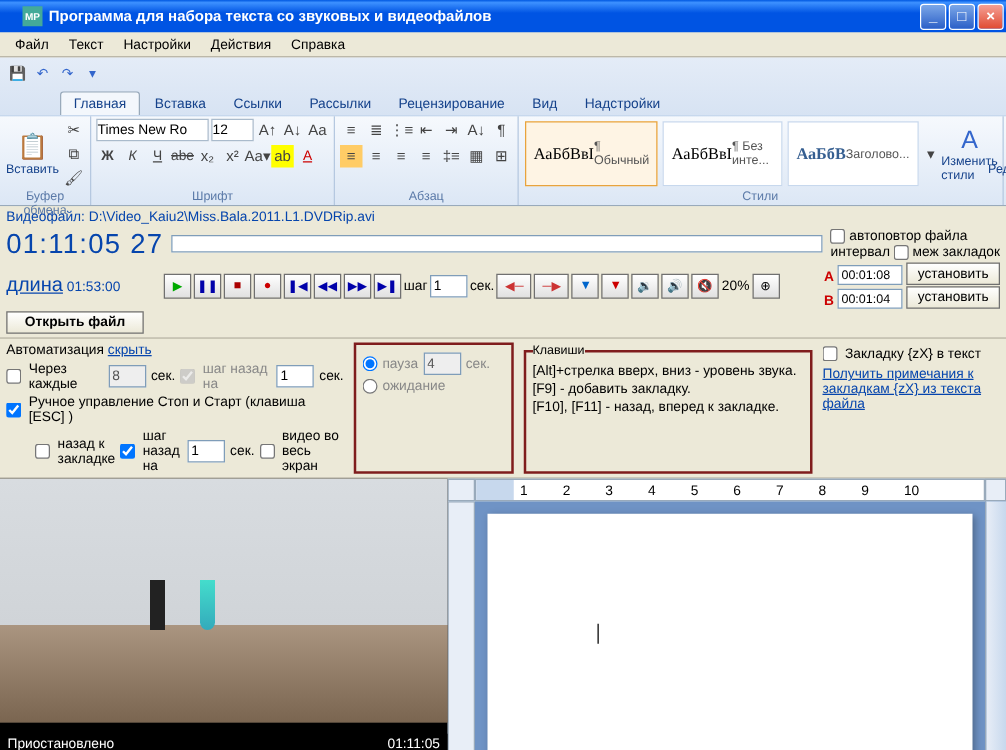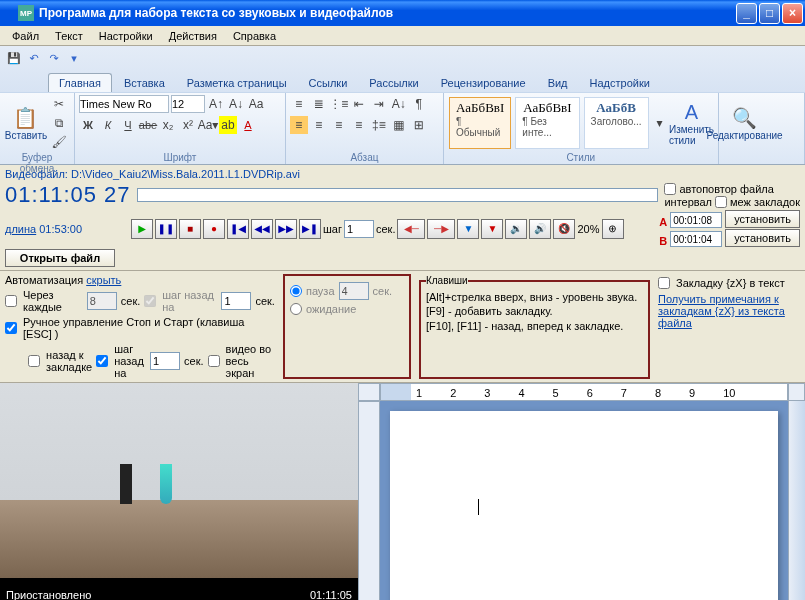--- a/index.html
+++ b/index.html
@@ -33,35 +33,35 @@
 .rgroup-body { flex: 1; display: flex; gap: 2px; }
 .rgroup-label { text-align: center; color: #5b7aa8; font-size: 10px; padding: 1px 0; }
 .rbtn { display: flex; flex-direction: column; align-items: center; justify-content: center; padding: 2px 4px; cursor: pointer; border-radius: 2px; }
 .rbtn-big { width: 44px; }
 .rbtn-ico { font-size: 20px; }
 .rbtn-txt { font-size: 10px; color: #15428b; }
 .rcol { display: flex; flex-direction: column; gap: 1px; }
 .rrow { display: flex; gap: 2px; align-items: center; }
 .rselect { height: 18px; font-size: 11px; border: 1px solid #abc; background: #fff; }
 .ricon { width: 18px; height: 18px; display: flex; align-items: center; justify-content: center; cursor: pointer; font-size: 12px; color: #444; }
-.style-box { border: 1px solid #c7d8ed; background: #fff; padding: 2px 6px; display: flex; flex-direction: column; align-items: center; cursor: pointer; margin: 2px 1px; }
+.style-box { border: 1px solid #c7d8ed; background: #fff; padding: 2px 6px; display: flex; flex-direction: row; align-items: center; cursor: pointer; margin: 2px 1px; }
 .style-box.sel { border: 1px solid #e8a33d; background: #fef4e4; }
 .style-sample { font-size: 13px; font-family: Cambria, serif; }
 .style-name { font-size: 10px; color: #555; }
 
 
 .player-section { background: #ece9d8; padding: 3px 5px; border-bottom: 1px solid #aca899; }
 .filepath { color: #0645ad; font-size: 11px; margin-bottom: 2px; }
 .time-row { display: flex; align-items: center; gap: 6px; }
 .timecode { color: #0645ad; font-size: 22px; font-family: Arial; font-weight: normal; letter-spacing: 1px; }
 .progress-bar { flex: 1; height: 14px; background: #fff; border: 1px solid #7f9db9; position: relative; }
 .right-opts { display: flex; flex-direction: column; gap: 1px; font-size: 10px; }
 .opt-row { display: flex; align-items: flex-end; gap: 3px; }
 .len-row { display: flex; align-items: center; gap: 6px; margin-top: 2px; }
-.len-label { color: #0645ad; text-decoration: underline; font-size: 11px; }
+.len-label { color: #0645ad; text-decoration: underline; font-size: 16px; }
 .len-val { color: #0645ad; font-size: 11px; }
 .btn { background: linear-gradient(#fff, #ece9d8); border: 1px solid #707070; padding: 2px 8px; cursor: pointer; font-size: 11px; }
 .transport { display: flex; gap: 2px; align-items: center; }
 .tbtn { width: 22px; height: 20px; border: 1px solid #707070; background: linear-gradient(#fff, #e0e0e0); display: flex; align-items: center; justify-content: center; cursor: pointer; font-size: 10px; }
 .tbtn.play { color: #0a0; }
 .tbtn.pause { color: #00a; }
 .tbtn.stop { color: #a00; }
 .tbtn.rec { color: #c00; }
 .num-in { width: 30px; height: 18px; border: 1px solid #7f9db9; padding: 0 2px; }
 .time-in { width: 52px; height: 16px; border: 1px solid #7f9db9; font-size: 10px; padding: 0 2px; background: #fff; }
@@ -129,21 +129,20 @@
 <div class="word-area">
   <div class="quick-access">
     <div class="qa-icon">💾</div>
     <div class="qa-icon">↶</div>
     <div class="qa-icon">↷</div>
     <div class="qa-icon">▾</div>
   </div>
   <div class="ribbon-tabs">
     <div class="rtab active">Главная</div>
     <div class="rtab">Вставка</div>
-    <div class="rtab">Разметка страницы</div>
     <div class="rtab">Ссылки</div>
     <div class="rtab">Рассылки</div>
     <div class="rtab">Рецензирование</div>
     <div class="rtab">Вид</div>
     <div class="rtab">Надстройки</div>
   </div>
   <div class="ribbon">
 
     <div class="rgroup" style="width:78px">
       <div class="rgroup-body">

